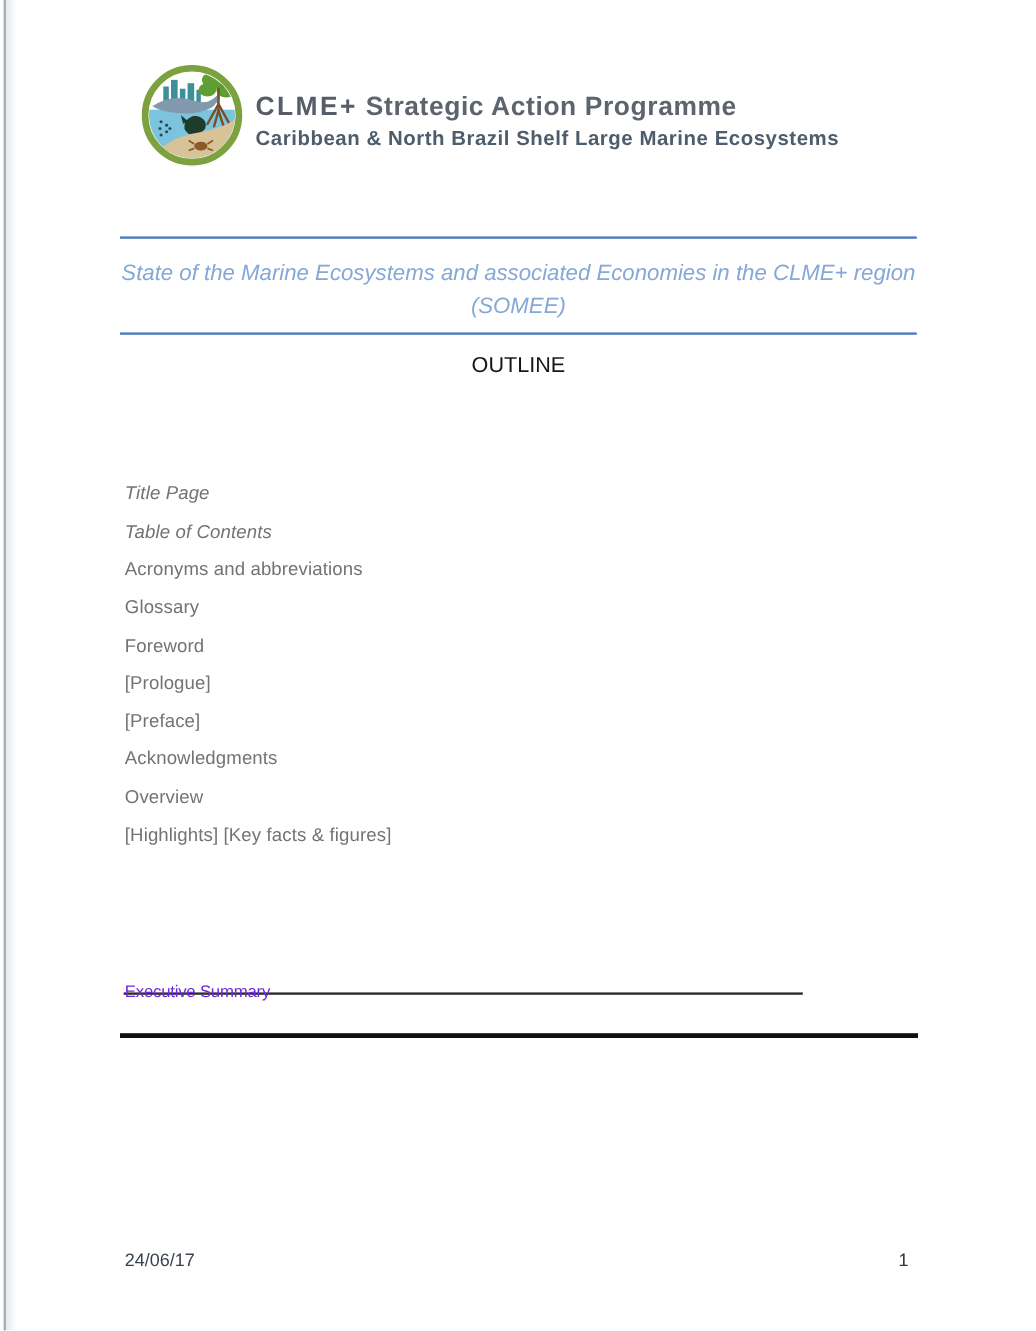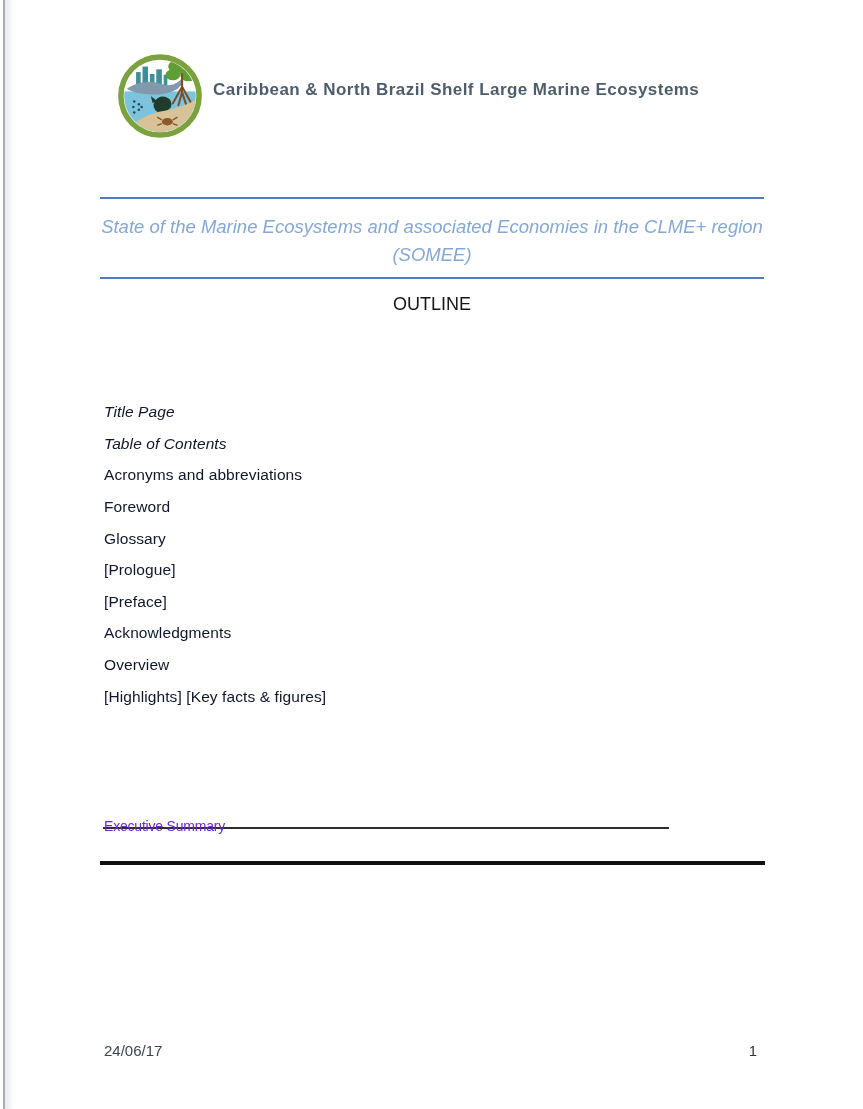--- a/index.html
+++ b/index.html
@@ -57,21 +57,21 @@
   }
   .outline-heading {
     position: absolute; left: 100px; top: 294px; width: 664px;
     text-align: center; font-weight: 400; font-size: 18px; color: #161616;
   }
 
   
   .outline-list { position: absolute; left: 104px; top: 396px; width: 560px; }
   .outline-item {
     height: 31.65px; line-height: 31.65px;
-    font-size: 15.5px; color: #0f172a; letter-spacing: 0.1px;
+    font-size: 15.5px; color: #737373; letter-spacing: 0.1px;
     white-space: nowrap;
   }
   .outline-item.italic { font-style: italic; }
 
   
   .rule-thin {
     position: absolute; left: 103px; top: 827px; width: 566px; height: 2px;
     background: #2e2e2e;
   }
   .section-label {
@@ -156,39 +156,43 @@
 
           <g fill="#8a5a28">
             <ellipse cx="58" cy="78" rx="6" ry="4"></ellipse>
             <path d="M52 76 l-5 -3 M52 80 l-5 2 M64 76 l5 -3 M64 80 l5 2" stroke="#8a5a28" stroke-width="1.6" fill="none"></path>
           </g>
         </g>
         <circle cx="50" cy="50" r="42.5" fill="none" stroke="#7ba23f" stroke-width="6"></circle>
       </svg>
     </div>
     <div class="logo-text">
+      <div class="brand-line">
+        <span class="brand-name">CLME+</span>
+        <span class="brand-suffix">Strategic Action Programme</span>
+      </div>
       <div class="brand-subtitle">Caribbean &amp; North Brazil Shelf Large Marine Ecosystems</div>
     </div>
   </div>
 
   <div class="rule-blue top"></div>
   <div class="doc-title">
     <div>State of the Marine Ecosystems and associated Economies in the CLME+ region</div>
     <div>(SOMEE)</div>
   </div>
   <div class="rule-blue bottom"></div>
 
   <div class="outline-heading">OUTLINE</div>
 
   <div class="outline-list">
     <div class="outline-item italic">Title Page</div>
     <div class="outline-item italic">Table of Contents</div>
     <div class="outline-item">Acronyms and abbreviations</div>
+    <div class="outline-item">Glossary</div>
     <div class="outline-item">Foreword</div>
-    <div class="outline-item">Glossary</div>
     <div class="outline-item">[Prologue]</div>
     <div class="outline-item">[Preface]</div>
     <div class="outline-item">Acknowledgments</div>
     <div class="outline-item">Overview</div>
     <div class="outline-item">[Highlights] [Key facts &amp; figures]</div>
   </div>
 
   <div class="rule-thin"></div>
   <div class="section-label">Executive Summary</div>
   <div class="rule-thick"></div>

